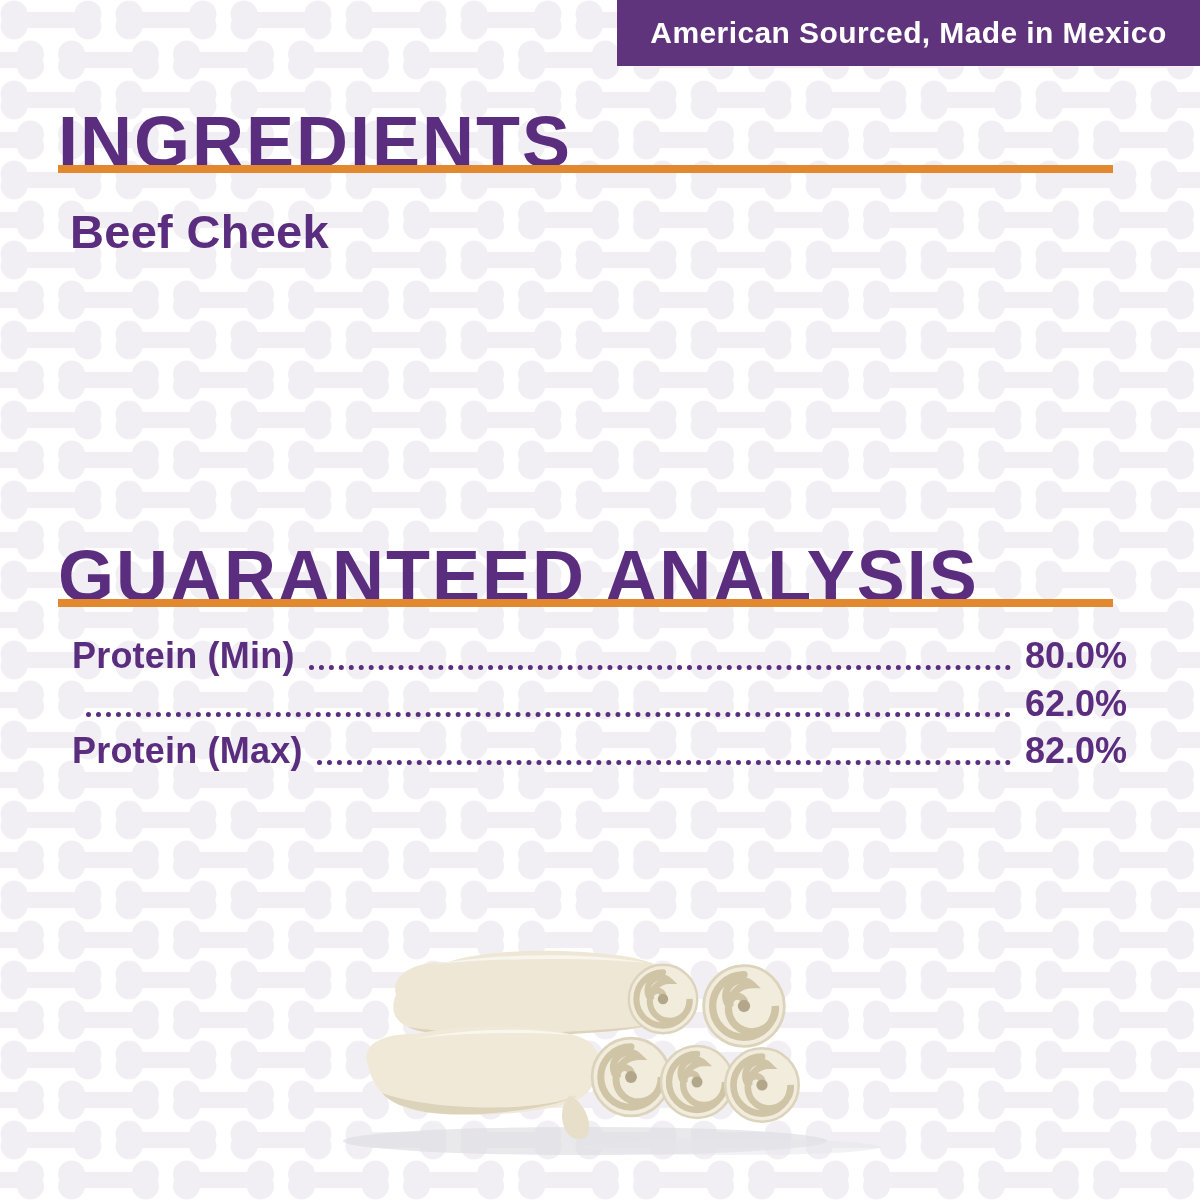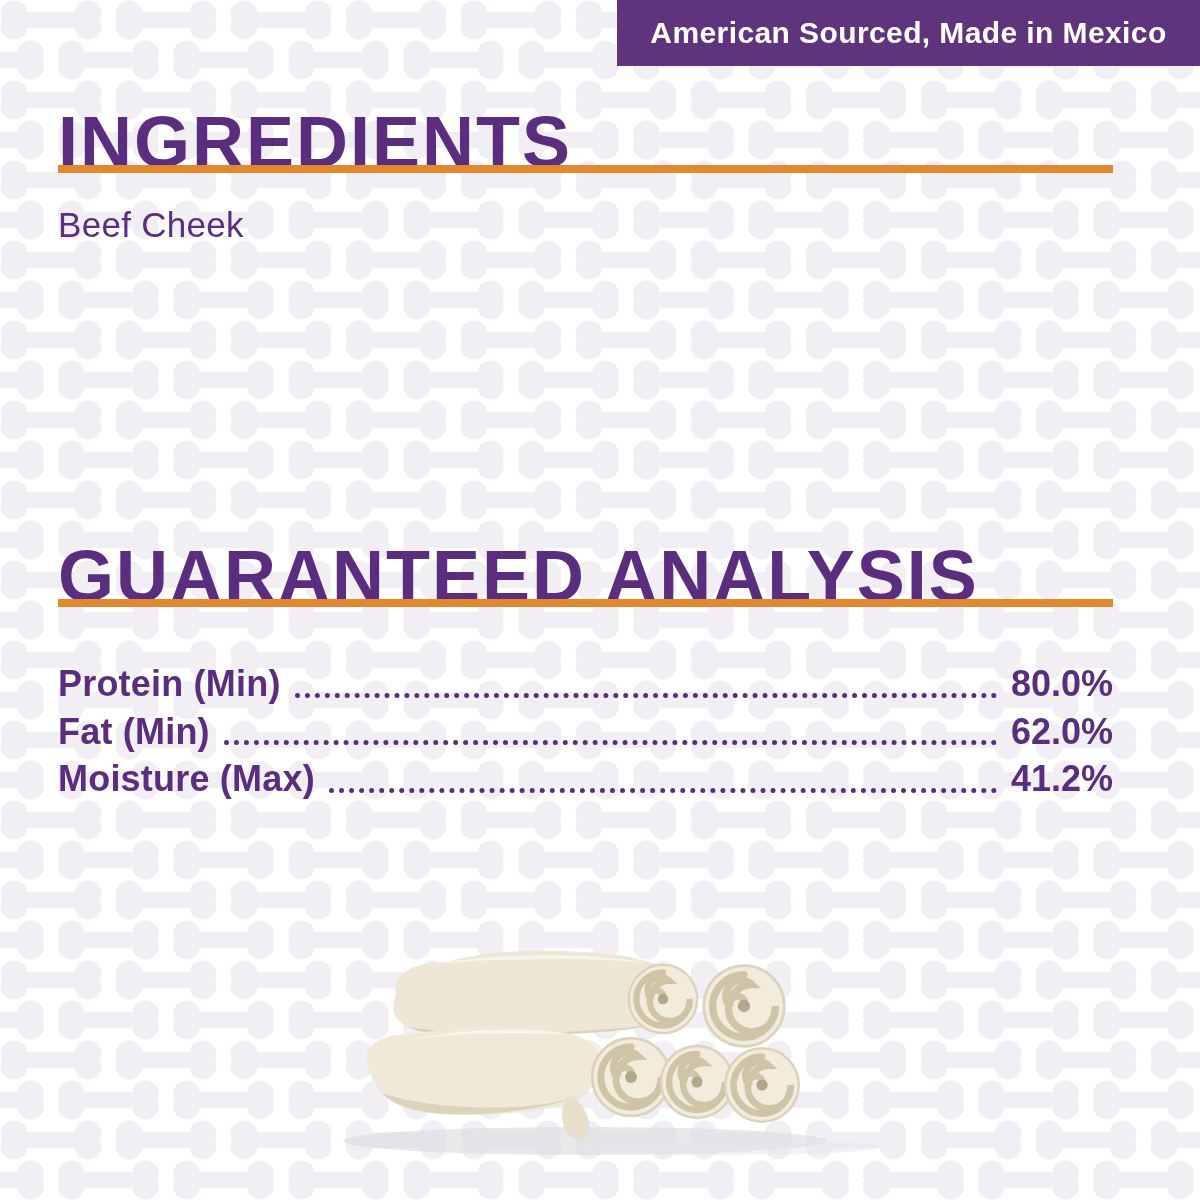--- a/index.html
+++ b/index.html
@@ -40,27 +40,27 @@
   }
   .heading.ingredients-h{ top:106px; }
   .heading.analysis-h{ top:540px;text-align:right; }
   .rule{
     position:absolute; left:58px; width:1055px; height:8px;
     background: var(--accent-orange, #e2882e);
   }
   .rule.rule-1{ top:165px; }
   .rule.rule-2{ top:599px; }
   .ingredient-value{
-    position:absolute; left:58px; top:206px;
+    position:absolute; left:70px; top:206px;
     color: var(--purple-text, #5b2d7f);
-    font-size:35px; font-weight:400; letter-spacing:0.3px;
+    font-size:47px; font-weight:700; letter-spacing:0.3px;
     line-height:1.1; white-space:nowrap;
   }
   .ga-rows{
-    position:absolute; left:58px; top:632px; width:1055px;margin-top:28px;
+    position:absolute; left:72px; top:632px; width:1055px;
   }
   .ga-row{
     display:flex; height:47.5px;
     color: var(--purple-text, #5b2d7f);
     font-size:36px; font-weight:700;
     line-height:47.5px;
   }
   .ga-label{ white-space:nowrap; letter-spacing:0.2px; }
   .ga-dots{
     flex:1; min-width:40px;
@@ -108,28 +108,27 @@
   <h1 class="heading analysis-h">GUARANTEED ANALYSIS</h1>
   <div class="rule rule-2"></div>
 
   <div class="ga-rows">
     <div class="ga-row">
       <span class="ga-label">Protein (Min)</span>
       <span class="ga-dots"></span>
       <span class="ga-value">80.0%</span>
     </div>
     <div class="ga-row">
-      <span class="ga-label">Fat (Min)</span>
       <span class="ga-dots"></span>
       <span class="ga-value">62.0%</span>
     </div>
     <div class="ga-row">
-      <span class="ga-label">Moisture (Max)</span>
+      <span class="ga-label">Protein (Max)</span>
       <span class="ga-dots"></span>
-      <span class="ga-value">41.2%</span>
+      <span class="ga-value">82.0%</span>
     </div>
   </div>
 
   <svg class="product-photo" width="550" height="245" viewBox="0 0 550 245" role="img">
     <defs>
       <g id="swirl">
         <circle r="36" fill="#f2ecdd" stroke="#dcd3bc" stroke-width="2.5"></circle>
         <path d="M 0,-28 A 28,28 0 1 0 28,0 A 21,21 0 1 1 7,-19 A 12,12 0 1 0 -12,1 A 6,6 0 1 1 0,-5" fill="none" stroke="#cfc4a6" stroke-width="6.5" stroke-linecap="round"></path>
         <circle r="5.5" fill="#b2a78a"></circle>
       </g>

